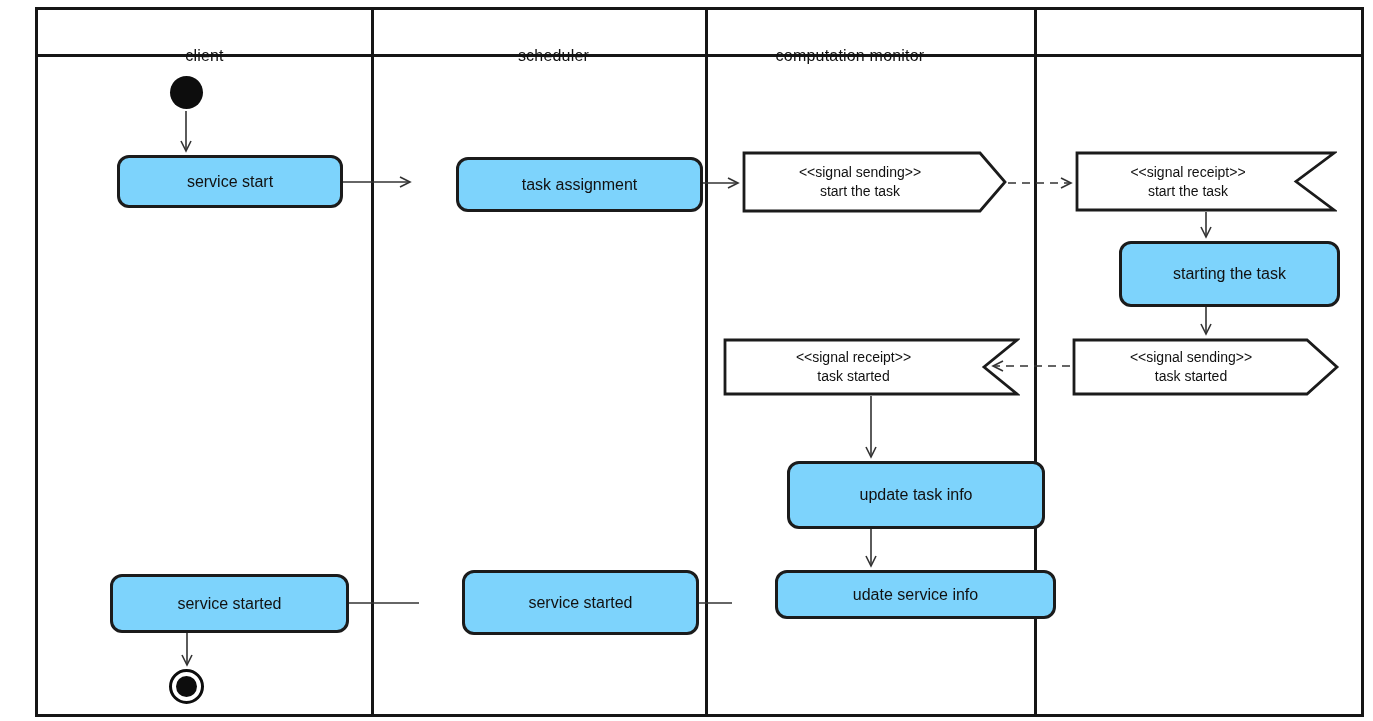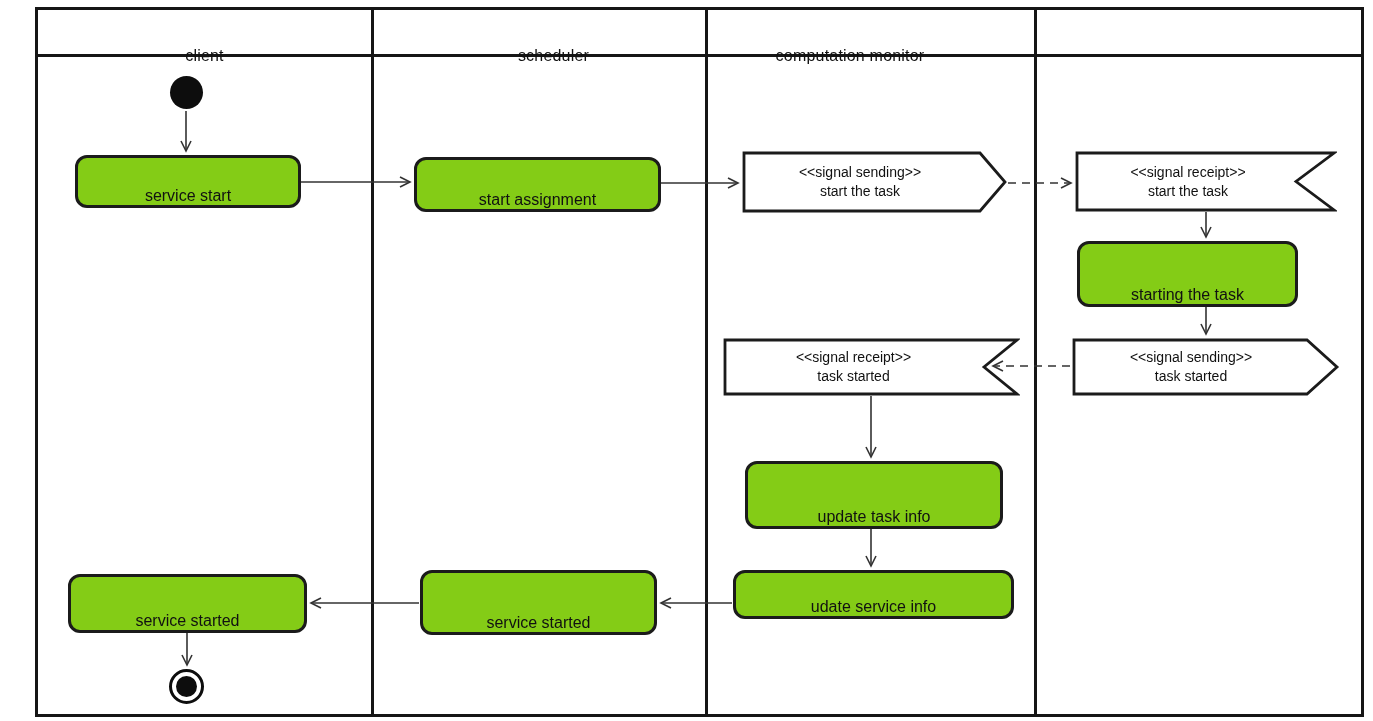--- a/index.html
+++ b/index.html
@@ -45,28 +45,29 @@
   }
   .arrows {
     position: absolute;
     left: 0; top: 0;
     width: 1373px; height: 721px;
     pointer-events: none;
   }
   .activity {
     position: absolute;
     box-sizing: border-box;
-    background: #84cc16;
+    background: #7dd3fc;
     border: 3px solid #1b1b1b;
     border-radius: 12px;
     display: flex;
-    align-items: flex-end;
+    align-items: center;
     justify-content: center;
     font-size: 16px;
     text-align: center;
+    margin-left: 42px;
   }
   .signal {
     position: absolute;
   }
   .signal svg {
     position: absolute;
     left: 0; top: 0;
     display: block;
   }
   .signal .sig-label {
@@ -152,21 +153,21 @@
 
   <div class="activity" style="left:68px;top:574px;width:239px;height:59px;">
     <span>service started</span>
   </div>
 
   <div class="final-node">
     <div class="dot"></div>
   </div>
 
   <div class="activity" style="left:414px;top:157px;width:247px;height:55px;">
-    <span>start assignment</span>
+    <span>task assignment</span>
   </div>
 
   <div class="activity" style="left:420px;top:570px;width:237px;height:65px;">
     <span>service started</span>
   </div>
 
   <div class="signal send" style="left:742px;top:151px;width:266px;height:62px;">
     <svg width="266" height="62">
       <polygon points="2,2 238,2 263,31 238,60 2,60" fill="#ffffff" stroke="#1b1b1b" stroke-width="2.8"></polygon>
     </svg>

